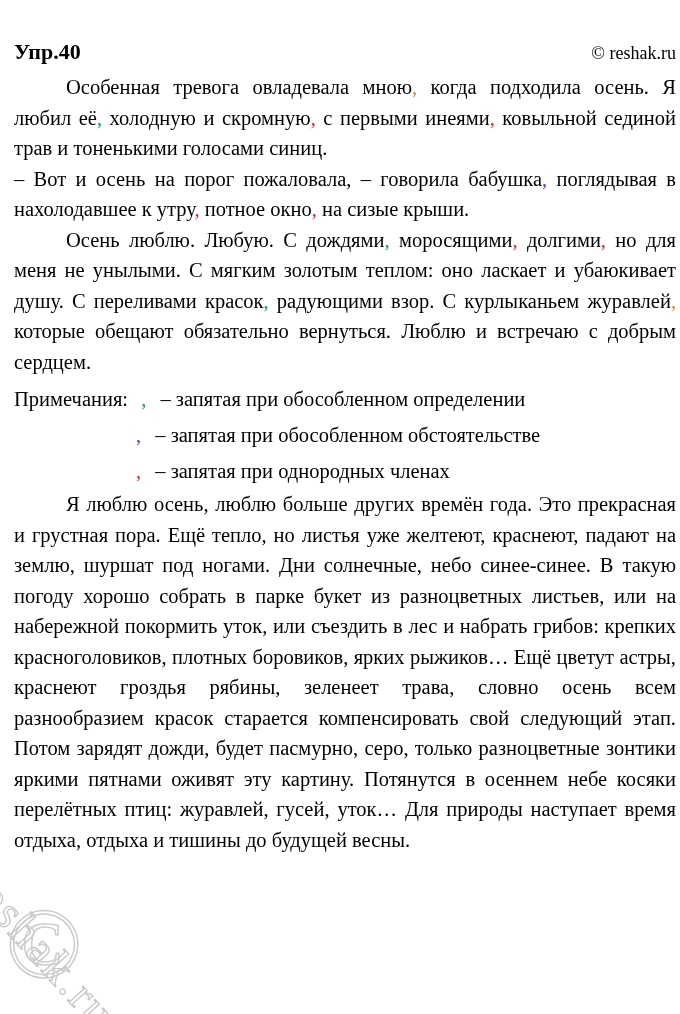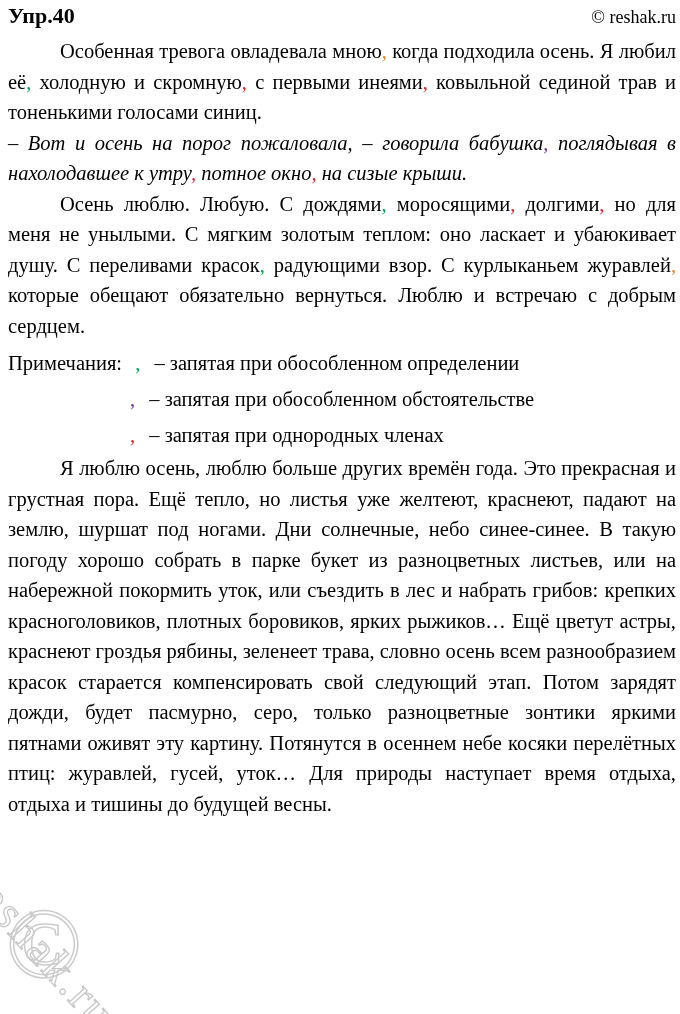--- a/index.html
+++ b/index.html
@@ -4,27 +4,27 @@
 <style>
   html, body { margin: 0; padding: 0; }
   body {
     width: 680px; height: 1014px;
     background: #ffffff; color: #000000;
     font-family: "Liberation Serif", serif;
     font-size: 20.5px;
     overflow: hidden;
     position: relative;
   }
-  .page { padding: 3px 4px 0 8px; position: relative; }
+  .page { padding: 3px 4px 0 14px; position: relative; margin-top: 36px; }
   .hdr { display: flex; justify-content: space-between; align-items: baseline; margin-bottom: 7px; }
   .hdr-ex { font-weight: bold; font-size: 22px; }
   .hdr-copy { font-size: 18px; }
   p.para { margin: 0; text-align: justify; line-height: 30.5px; }
   .indent { text-indent: 52px; }
-  .p2 { margin-top: 8px; font-style: italic; }
+  .p2 { margin-top: 8px; }
   .attrib { text-align: right; line-height: 30px; }
   .attrib-1 { margin: 6px 0 5px 0; }
   .attrib-2 { margin: 13px 0 5px 0; }
   .legend { margin-top: 4px; }
   .legend-row { line-height: 36px; }
   .legend-row.cont { padding-left: 122px; }
   .legend-title { margin-right: 8px; }
   .comma-sym { margin-right: 9px; }
   .essay-title {
     text-align: center; font-weight: normal;

